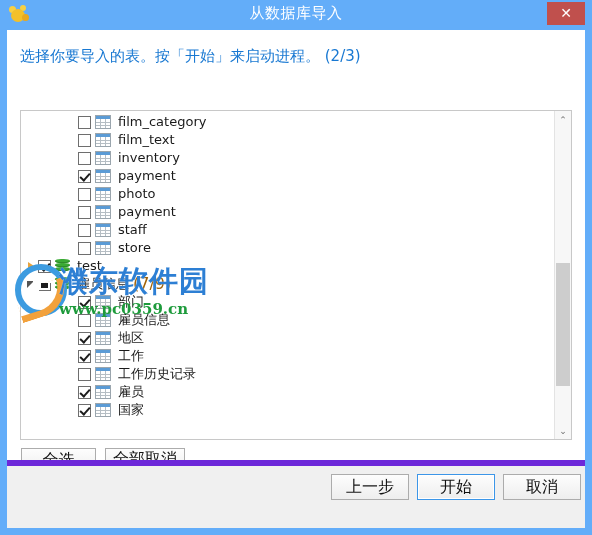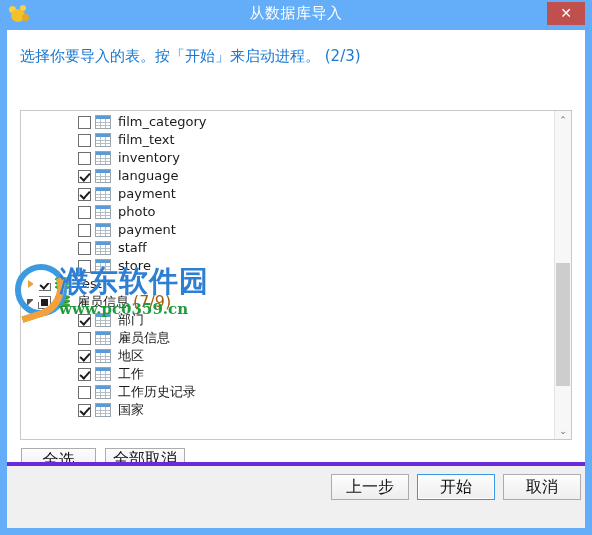--- a/index.html
+++ b/index.html
@@ -152,21 +152,21 @@
     background:linear-gradient(#fdfdfd,#eeeeee);
     border:1px solid #ACACAC;
     cursor:pointer;padding:0;
     box-sizing:border-box;
   }
   .btn-selall{position:absolute;left:14px;top:418px;width:75px;height:24px;}
   .btn-deselall{position:absolute;left:98px;top:418px;width:80px;height:24px;}
   
   .footer{
     position:absolute;left:0;right:0;bottom:0;height:62px;
-    background:#F0F0F0;border-top:4px solid #6d28d9;
+    background:#F0F0F0;border-top:6px solid #6d28d9;
   }
   .btn-prev{position:absolute;right:176px;top:8px;width:78px;height:26px;}
   .btn-start{position:absolute;right:90px;top:8px;width:78px;height:26px;border:1px solid #3C96E8;box-shadow:inset 0 0 0 1px #ffffff;}
   .btn-cancel{position:absolute;right:4px;top:8px;width:78px;height:26px;}
   .footer .btn{position:absolute;}
   
   .watermark{
     position:absolute;left:8px;top:232px;width:230px;height:62px;
     pointer-events:none;user-select:none;
   }
@@ -263,32 +263,20 @@
           <div class="row ind-2">
             <span class="twisty"></span>
             <span class="cbx checked"></span>
             <span class="ico-table">
               <span class="hdr"></span>
               <span class="h1"></span>
               <span class="h2"></span>
               <span class="v1"></span>
               <span class="v2"></span>
             </span>
-            <span class="row-label">language</span>
-          </div>
-          <div class="row ind-2">
-            <span class="twisty"></span>
-            <span class="cbx checked"></span>
-            <span class="ico-table">
-              <span class="hdr"></span>
-              <span class="h1"></span>
-              <span class="h2"></span>
-              <span class="v1"></span>
-              <span class="v2"></span>
-            </span>
             <span class="row-label">payment</span>
           </div>
           <div class="row ind-2">
             <span class="twisty"></span>
             <span class="cbx"></span>
             <span class="ico-table">
               <span class="hdr"></span>
               <span class="h1"></span>
               <span class="h2"></span>
               <span class="v1"></span>
@@ -405,20 +393,32 @@
             <span class="twisty"></span>
             <span class="cbx"></span>
             <span class="ico-table">
               <span class="hdr"></span>
               <span class="h1"></span>
               <span class="h2"></span>
               <span class="v1"></span>
               <span class="v2"></span>
             </span>
             <span class="row-label">工作历史记录</span>
+          </div>
+          <div class="row ind-2">
+            <span class="twisty"></span>
+            <span class="cbx checked"></span>
+            <span class="ico-table">
+              <span class="hdr"></span>
+              <span class="h1"></span>
+              <span class="h2"></span>
+              <span class="v1"></span>
+              <span class="v2"></span>
+            </span>
+            <span class="row-label">雇员</span>
           </div>
           <div class="row ind-2">
             <span class="twisty"></span>
             <span class="cbx checked"></span>
             <span class="ico-table">
               <span class="hdr"></span>
               <span class="h1"></span>
               <span class="h2"></span>
               <span class="v1"></span>
               <span class="v2"></span>

